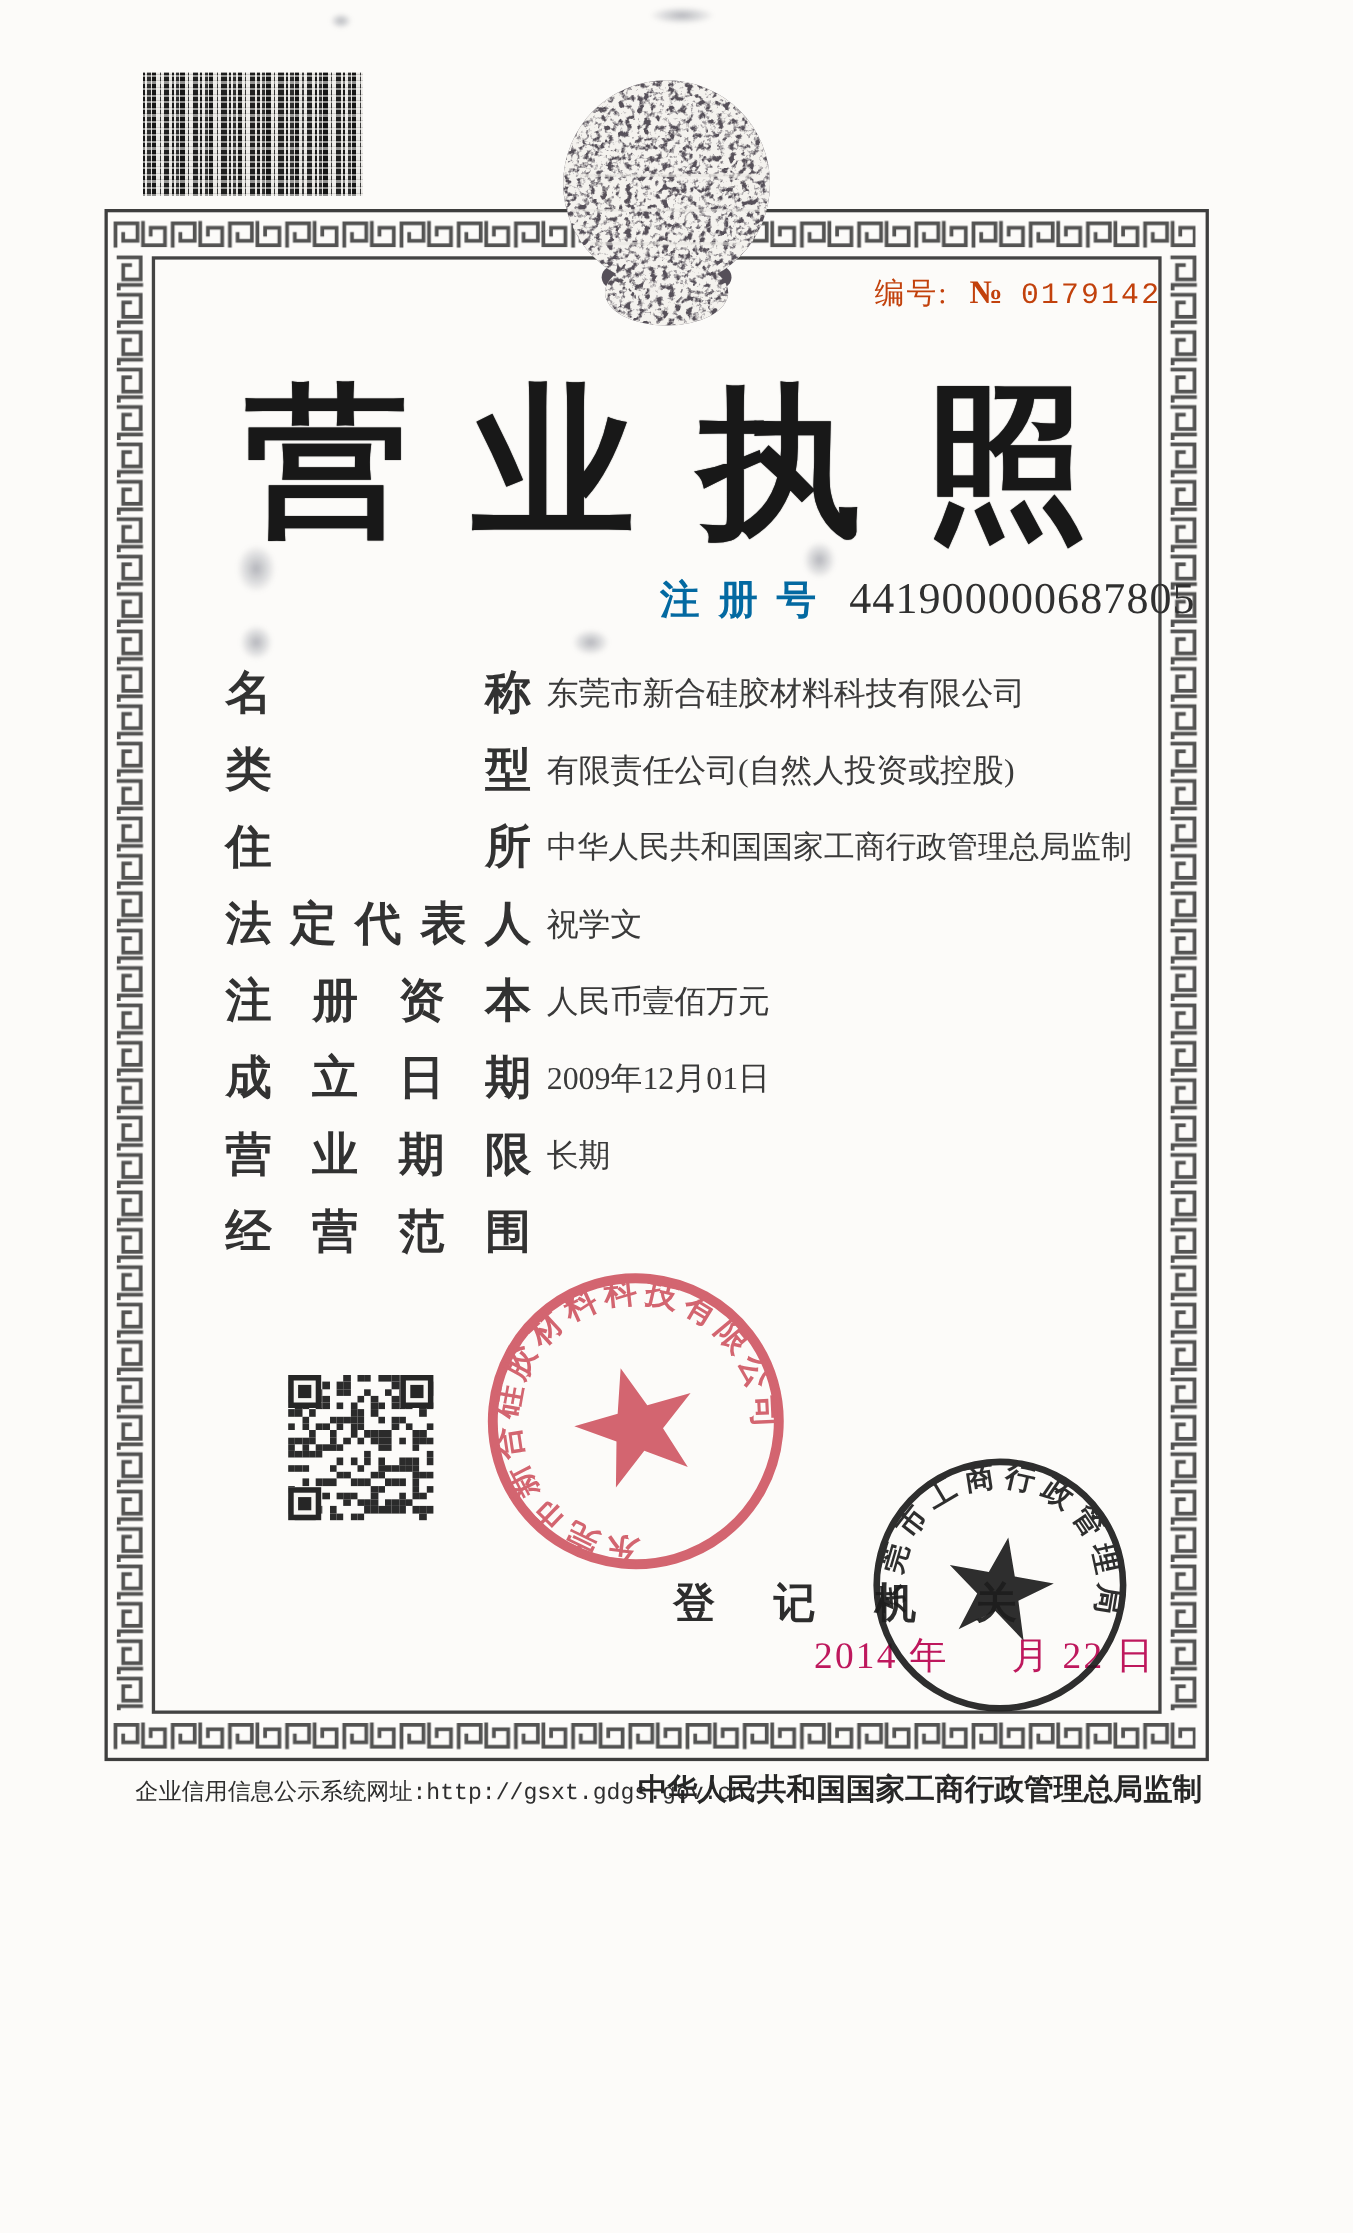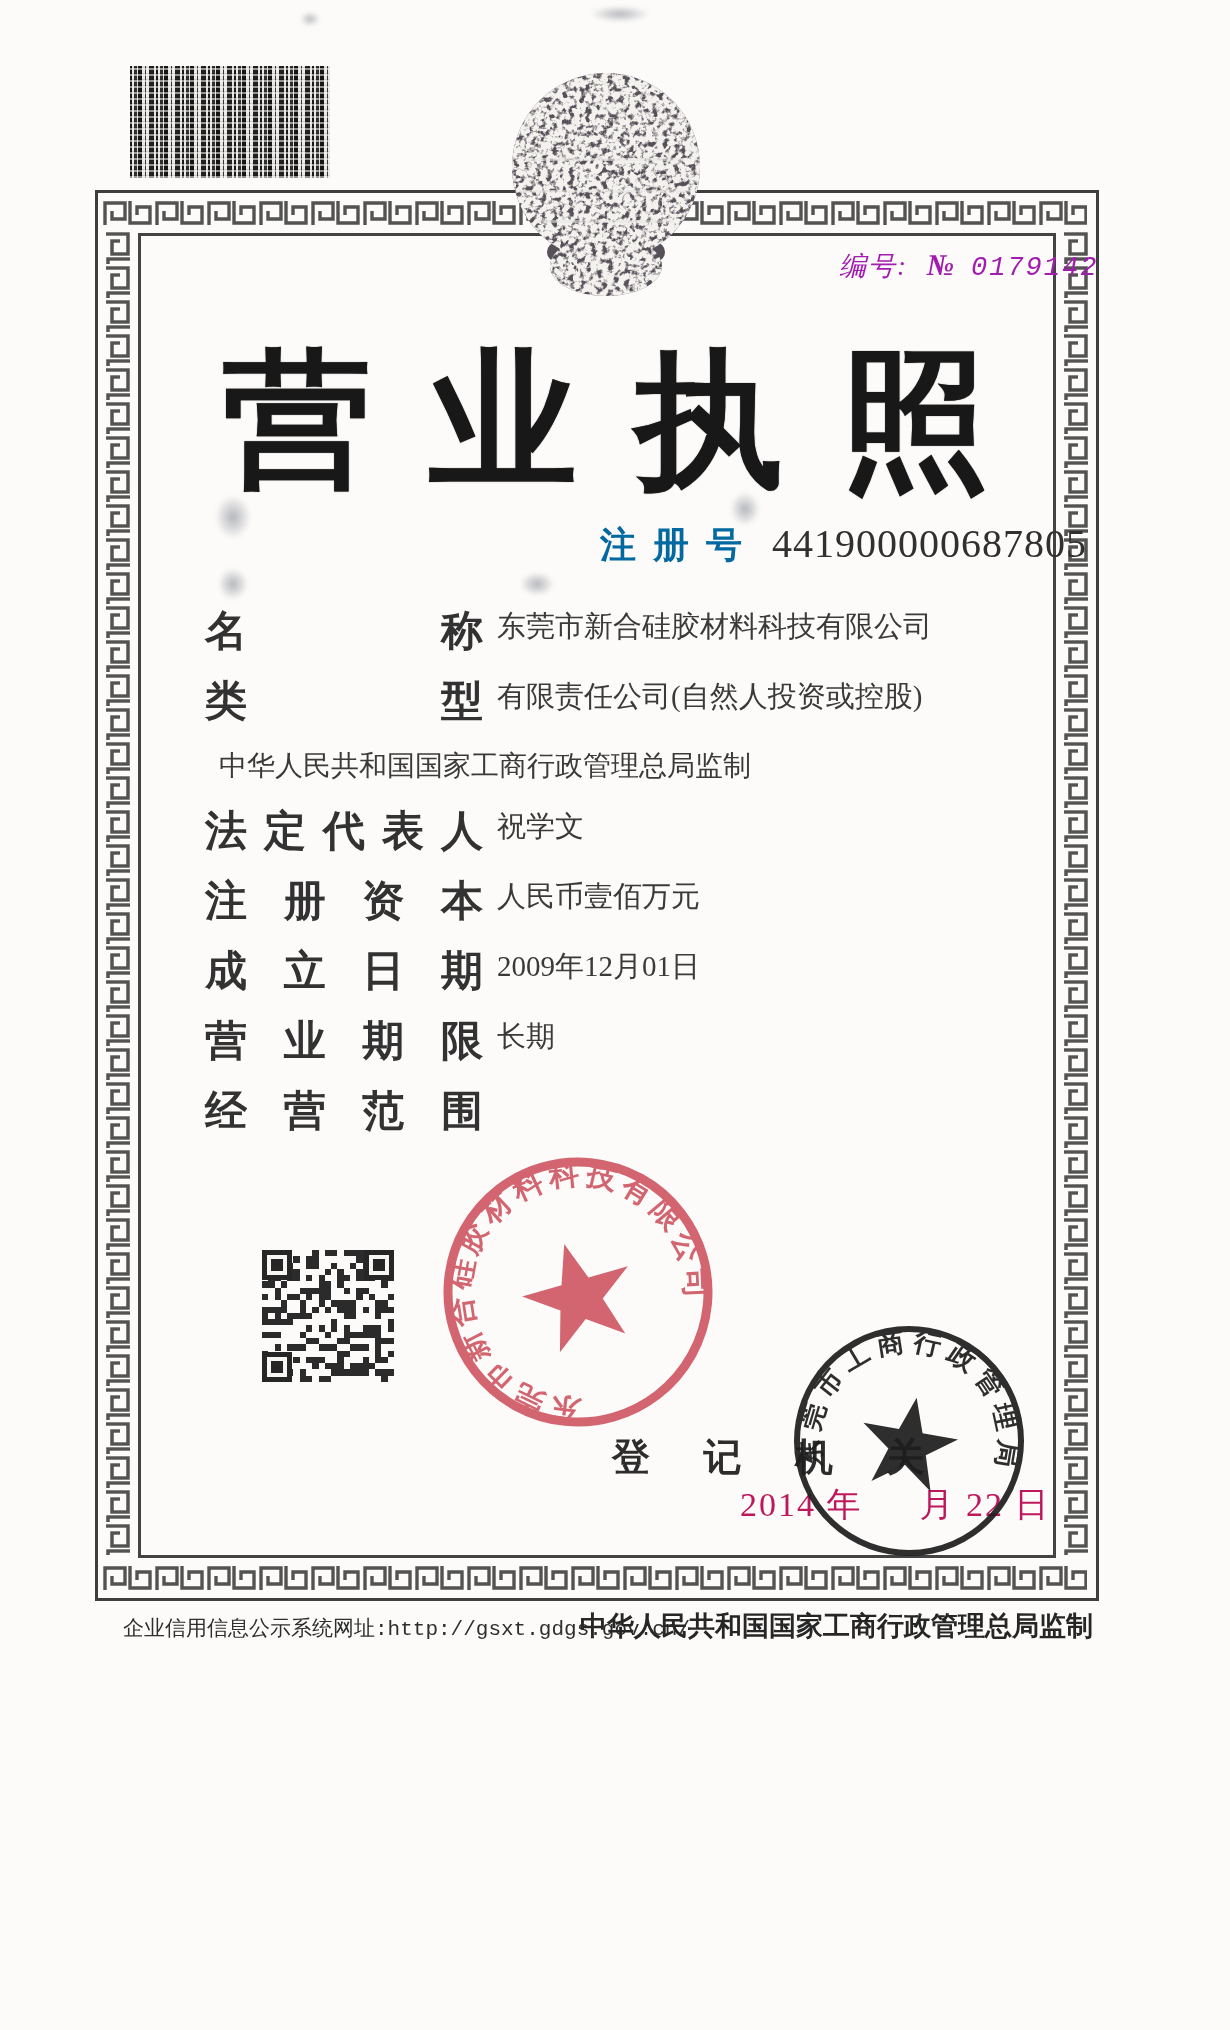--- a/index.html
+++ b/index.html
@@ -35,41 +35,41 @@
     border:3px solid #3e3e3e;z-index:2;background:transparent;
   }
   .frame .inner{position:absolute;inset:40px;border:3px solid #434343;}
   .bp{position:absolute;opacity:.88;}
   .bp.top{left:3px;top:3px;width:986px;height:34px;}
   .bp.bottom{left:3px;bottom:3px;width:986px;height:34px;}
   .bp.left{left:3px;top:37px;width:34px;height:1325px;}
   .bp.right{right:3px;top:37px;width:34px;height:1325px;}
 
   
-  .serial{left:839px;top:248px;z-index:6;font-size:27px;letter-spacing:2px;color:#a21caf;white-space:nowrap;font-style:italic;}
+  .serial{left:795px;top:248px;z-index:6;font-size:27px;letter-spacing:2px;color:#c2410c;white-space:nowrap;}
   .serial .sym{font-weight:bold;font-size:30px;padding:0 6px 0 10px;}
   .serial .num{font-family:"Liberation Mono","DejaVu Sans Mono",monospace;font-size:27px;}
 
   
   .title{
     left:95px;top:322px;width:998px;text-align:center;z-index:6;
     font-family:"Liberation Sans","DejaVu Sans",sans-serif;
     font-size:148px;font-weight:900;color:#181818;
     letter-spacing:58px;padding-left:82px;box-sizing:border-box;
     text-shadow:0 0 1px #333;
   }
 
   
   .regline{left:600px;top:520px;z-index:6;white-space:nowrap;}
   .regline .rlabel{font-size:36px;font-weight:700;color:#0369a1;letter-spacing:4px;}
   .regline .rval{font-size:40px;color:#303030;padding-left:22px;letter-spacing:1px;margin-top:25px;}
 
   
   .fields{left:205px;top:608px;width:830px;z-index:6;}
-  .frow{display:flex;align-items:flex-start;margin-bottom:24px;}
+  .frow{display:flex;align-items:center;margin-bottom:24px;}
   .frow.top-align{align-items:flex-start;}
   .flabel{
     width:278px;min-width:278px;font-size:42px;font-weight:700;color:#323232;
     text-align:justify;text-align-last:justify;line-height:46px;
     font-family:"Liberation Serif","DejaVu Serif",serif;
   }
   .fvalue{font-size:29px;color:#3a3a3a;padding-left:14px;line-height:36px;}
   .fvalue.small{font-size:26px;line-height:35px;width:618px;padding-top:4px;color:#3f3f3f;}
   .fvalue.addr{font-size:28px;letter-spacing:0px;white-space:nowrap;}
 
@@ -202,20 +202,21 @@
 <div class="fields abs">
   <div class="frow">
     <div class="flabel">名称</div>
     <div class="fvalue">东莞市新合硅胶材料科技有限公司</div>
   </div>
   <div class="frow">
     <div class="flabel">类型</div>
     <div class="fvalue">有限责任公司(自然人投资或控股)</div>
   </div>
   <div class="frow">
+    <div class="flabel">住所</div>
     <div class="fvalue addr">中华人民共和国国家工商行政管理总局监制</div>
   </div>
   <div class="frow">
     <div class="flabel">法定代表人</div>
     <div class="fvalue">祝学文</div>
   </div>
   <div class="frow">
     <div class="flabel">注册资本</div>
     <div class="fvalue">人民币壹佰万元</div>
   </div>

